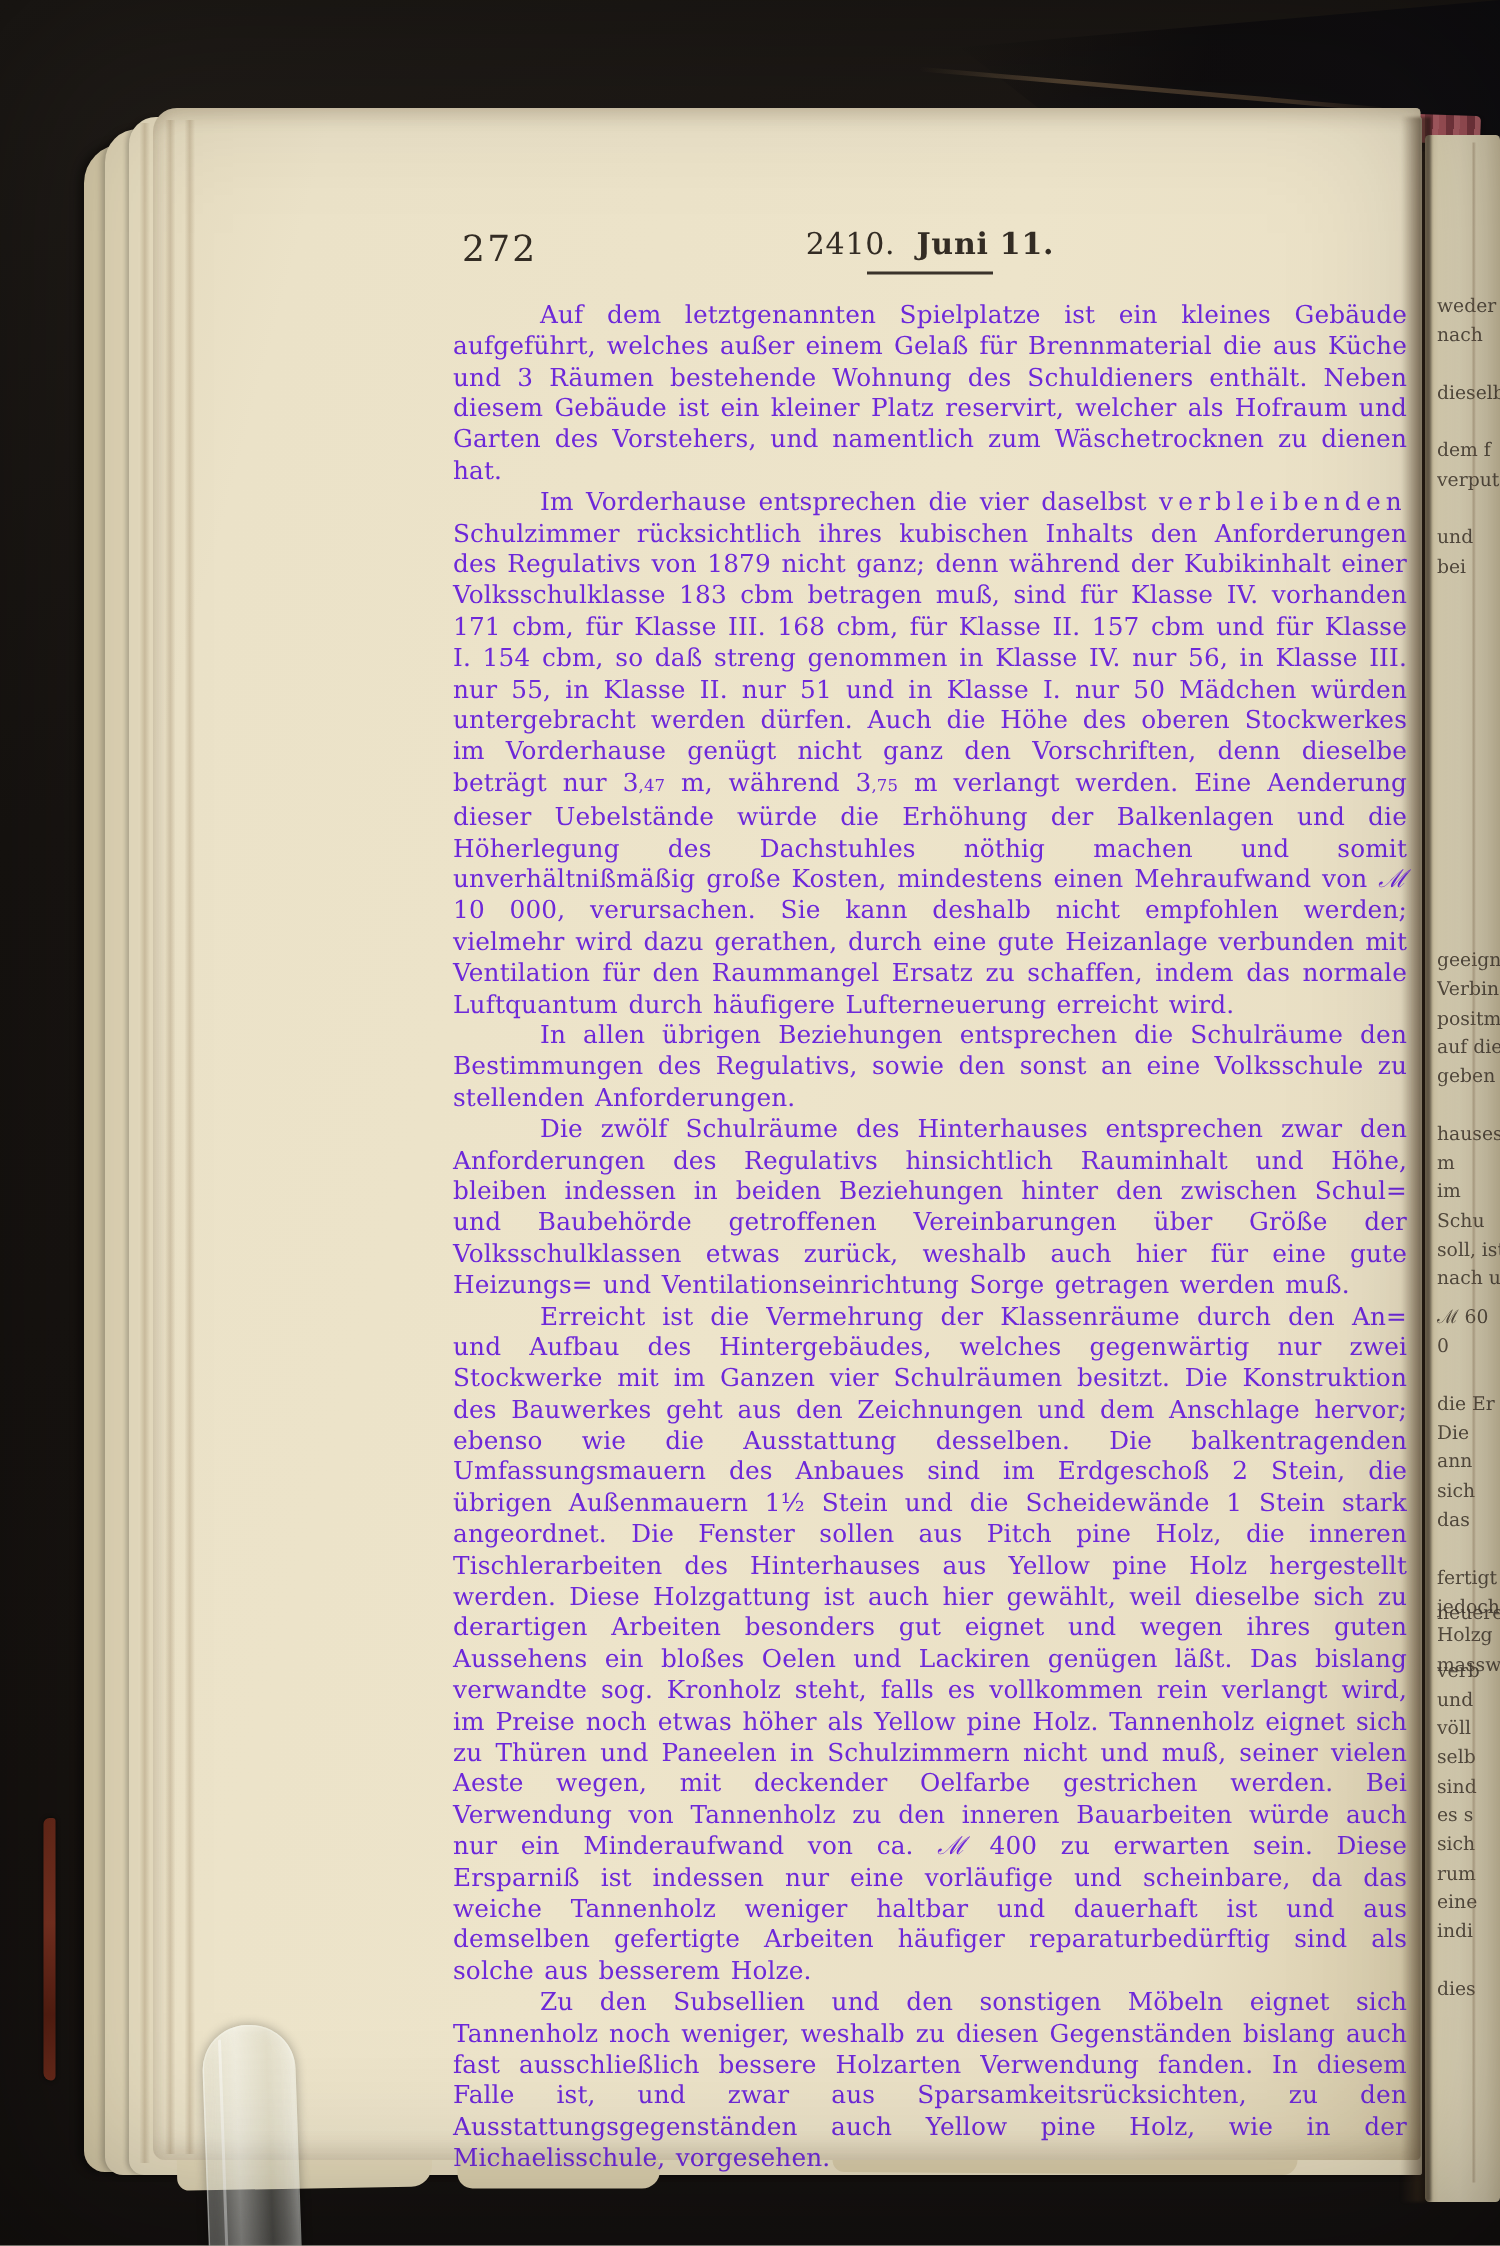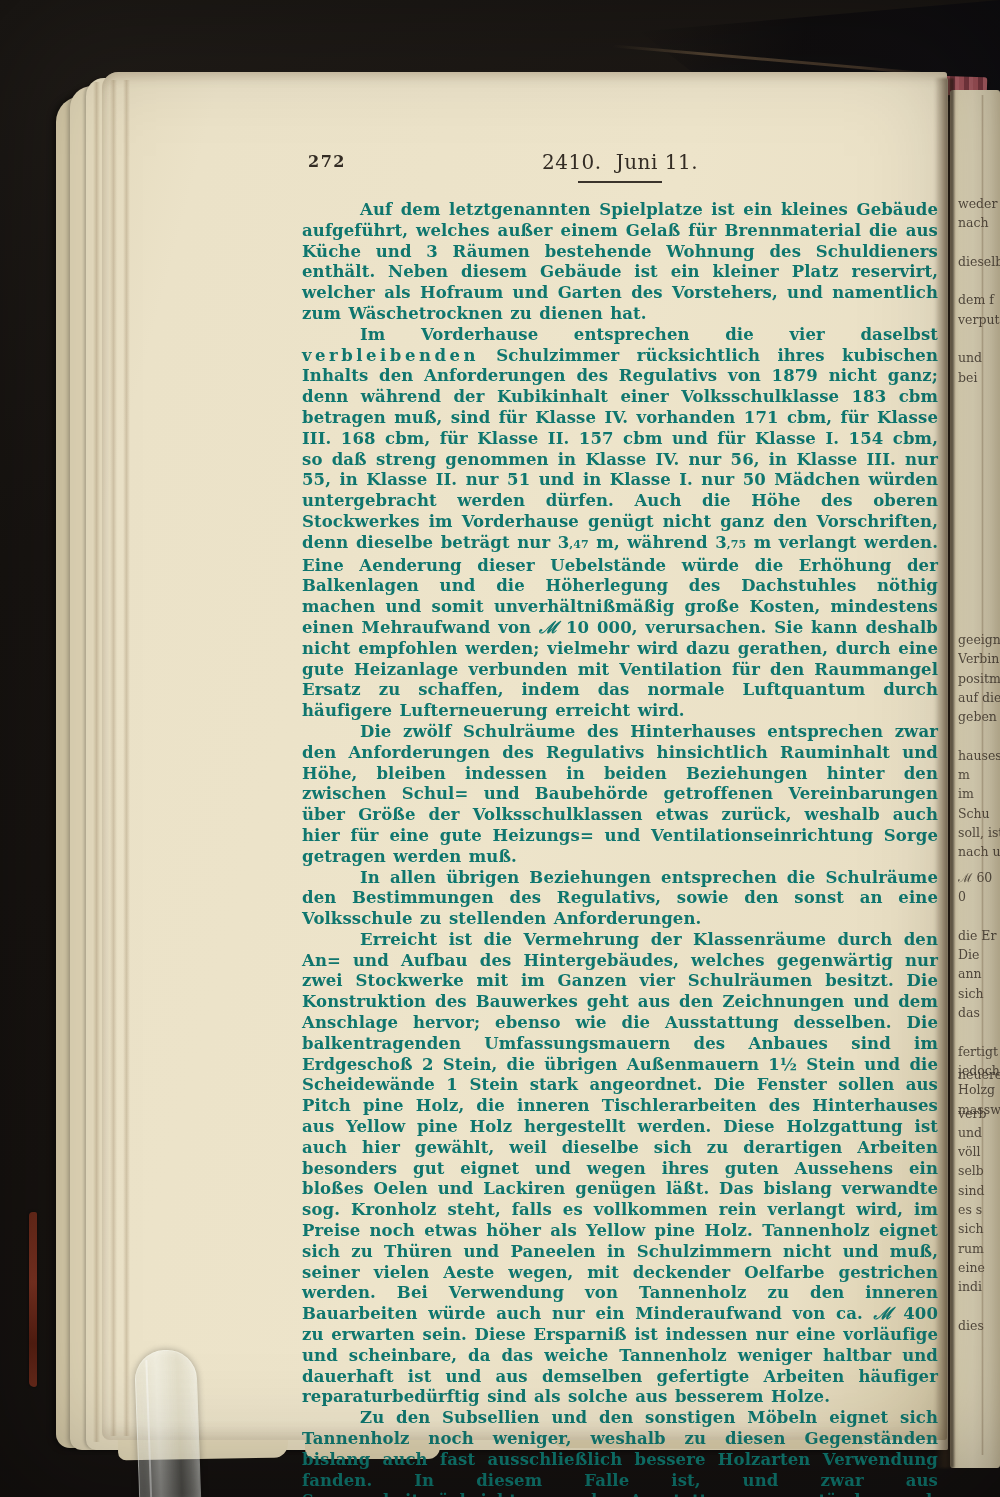--- a/index.html
+++ b/index.html
@@ -48,27 +48,27 @@
     background:linear-gradient(90deg,rgba(60,45,28,0),rgba(70,52,32,.45) 55%,rgba(25,18,12,.65));filter:blur(1px);}
   .sliver{left:950px;top:90px;width:50px;height:1378px;
     background:linear-gradient(90deg,#cdbf9d 0%,#e4daba 18%,#eae0c2 45%,#e2d7b8 80%,#d4c7a5 100%);
     border-radius:3px;}
   .sliver-line{left:981px;top:95px;width:3px;height:1360px;background:linear-gradient(90deg,rgba(130,105,75,.0),rgba(130,105,75,.35),rgba(130,105,75,0));}
   .frag{position:absolute;left:8px;width:46px;color:#4b4136;font-size:12.5px;line-height:19.3px;
     white-space:pre-line;overflow:hidden;opacity:.9;}
 
   
   .content{left:302px;top:150px;width:636px;color:#332c24;}
-  .pageno{position:absolute;left:6px;top:2px;font-size:16px;letter-spacing:1.5px;font-weight:bold;}
+  .pageno{position:absolute;left:6px;top:2px;font-size:24px;letter-spacing:1.5px;}
   .datehead{text-align:center;font-size:20px;letter-spacing:.5px;}
-  .datehead .day{font-weight:normal;padding-left:14px;}
+  .datehead .day{font-weight:bold;padding-left:14px;}
   .headrule{width:84px;height:2px;background:#3a332b;margin:7px auto 0 auto;}
   #paragraphs{margin-top:17px;}
   #paragraphs p{margin:0;text-align:justify;text-indent:58px;
-    font-size:16.5px;line-height:20.8px;word-spacing:1.6px;letter-spacing:.1px;color:#0f766e;font-weight:bold;}
+    font-size:16.5px;line-height:20.8px;word-spacing:1.6px;letter-spacing:.1px;color:#6d28d9;}
   .sperr{letter-spacing:3.5px;}
   .frac{font-size:11px;}
   .mk{font-style:italic;}
 
   
   .clip{left:134px;top:1350px;width:60px;height:152px;border-radius:30px 30px 0 0;
     transform:rotate(-2deg);transform-origin:top center;
     background:linear-gradient(90deg,rgba(215,220,210,.28),rgba(242,244,238,.55) 35%,rgba(205,210,200,.30) 70%,rgba(238,240,233,.50));
     border:1px solid rgba(250,252,248,.38);
     box-shadow:0 0 7px rgba(0,0,0,.3), inset 0 0 10px rgba(255,255,255,.28);}
@@ -149,22 +149,22 @@
 
 <div class="abs content">
   <div class="pageno">272</div>
   <div class="datehead">
     <span>2410.</span><span class="day">Juni 11.</span>
   </div>
   <div class="headrule"></div>
   <div id="paragraphs">
     <p>Auf dem letztgenannten Spielplatze ist ein kleines Gebäude aufgeführt, welches außer einem Gelaß für Brennmaterial die aus Küche und 3 Räumen bestehende Wohnung des Schuldieners enthält. Neben diesem Gebäude ist ein kleiner Platz reservirt, welcher als Hofraum und Garten des Vorstehers, und namentlich zum Wäschetrocknen zu dienen hat.</p>
     <p>Im Vorderhause entsprechen die vier daselbst <span class="sperr">verbleibenden</span> Schulzimmer rücksichtlich ihres kubischen Inhalts den Anforderungen des Regulativs von 1879 nicht ganz; denn während der Kubikinhalt einer Volksschulklasse 183 cbm betragen muß, sind für Klasse IV. vorhanden 171 cbm, für Klasse III. 168 cbm, für Klasse II. 157 cbm und für Klasse I. 154 cbm, so daß streng genommen in Klasse IV. nur 56, in Klasse III. nur 55, in Klasse II. nur 51 und in Klasse I. nur 50 Mädchen würden untergebracht werden dürfen. Auch die Höhe des oberen Stockwerkes im Vorderhause genügt nicht ganz den Vorschriften, denn dieselbe beträgt nur 3<span class="frac">,47</span> m, während 3<span class="frac">,75</span> m verlangt werden. Eine Aenderung dieser Uebelstände würde die Erhöhung der Balkenlagen und die Höherlegung des Dachstuhles nöthig machen und somit unverhältnißmäßig große Kosten, mindestens einen Mehraufwand von <span class="mk">ℳ</span> 10 000, verursachen. Sie kann deshalb nicht empfohlen werden; vielmehr wird dazu gerathen, durch eine gute Heizanlage verbunden mit Ventilation für den Raummangel Ersatz zu schaffen, indem das normale Luftquantum durch häufigere Lufterneuerung erreicht wird.</p>
+    <p>In allen übrigen Beziehungen entsprechen die Schulräume den Bestimmungen des Regulativs, sowie den sonst an eine Volksschule zu stellenden Anforderungen.</p>
     <p>Die zwölf Schulräume des Hinterhauses entsprechen zwar den Anforderungen des Regulativs hinsichtlich Rauminhalt und Höhe, bleiben indessen in beiden Beziehungen hinter den zwischen Schul= und Baubehörde getroffenen Vereinbarungen über Größe der Volksschulklassen etwas zurück, weshalb auch hier für eine gute Heizungs= und Ventilationseinrichtung Sorge getragen werden muß.</p>
-    <p>In allen übrigen Beziehungen entsprechen die Schulräume den Bestimmungen des Regulativs, sowie den sonst an eine Volksschule zu stellenden Anforderungen.</p>
     <p>Erreicht ist die Vermehrung der Klassenräume durch den An= und Aufbau des Hintergebäudes, welches gegenwärtig nur zwei Stockwerke mit im Ganzen vier Schulräumen besitzt. Die Konstruktion des Bauwerkes geht aus den Zeichnungen und dem Anschlage hervor; ebenso wie die Ausstattung desselben. Die balkentragenden Umfassungsmauern des Anbaues sind im Erdgeschoß 2 Stein, die übrigen Außenmauern 1½ Stein und die Scheidewände 1 Stein stark angeordnet. Die Fenster sollen aus Pitch pine Holz, die inneren Tischlerarbeiten des Hinterhauses aus Yellow pine Holz hergestellt werden. Diese Holzgattung ist auch hier gewählt, weil dieselbe sich zu derartigen Arbeiten besonders gut eignet und wegen ihres guten Aussehens ein bloßes Oelen und Lackiren genügen läßt. Das bislang verwandte sog. Kronholz steht, falls es vollkommen rein verlangt wird, im Preise noch etwas höher als Yellow pine Holz. Tannenholz eignet sich zu Thüren und Paneelen in Schulzimmern nicht und muß, seiner vielen Aeste wegen, mit deckender Oelfarbe gestrichen werden. Bei Verwendung von Tannenholz zu den inneren Bauarbeiten würde auch nur ein Minderaufwand von ca. <span class="mk">ℳ</span> 400 zu erwarten sein. Diese Ersparniß ist indessen nur eine vorläufige und scheinbare, da das weiche Tannenholz weniger haltbar und dauerhaft ist und aus demselben gefertigte Arbeiten häufiger reparaturbedürftig sind als solche aus besserem Holze.</p>
     <p>Zu den Subsellien und den sonstigen Möbeln eignet sich Tannenholz noch weniger, weshalb zu diesen Gegenständen bislang auch fast ausschließlich bessere Holzarten Verwendung fanden. In diesem Falle ist, und zwar aus Sparsamkeitsrücksichten, zu den Ausstattungsgegenständen auch Yellow pine Holz, wie in der Michaelisschule, vorgesehen.</p>
 
   </div>
 </div>
 
 <div class="abs clip">
   <div class="clip-inner"></div>
 </div>
 

